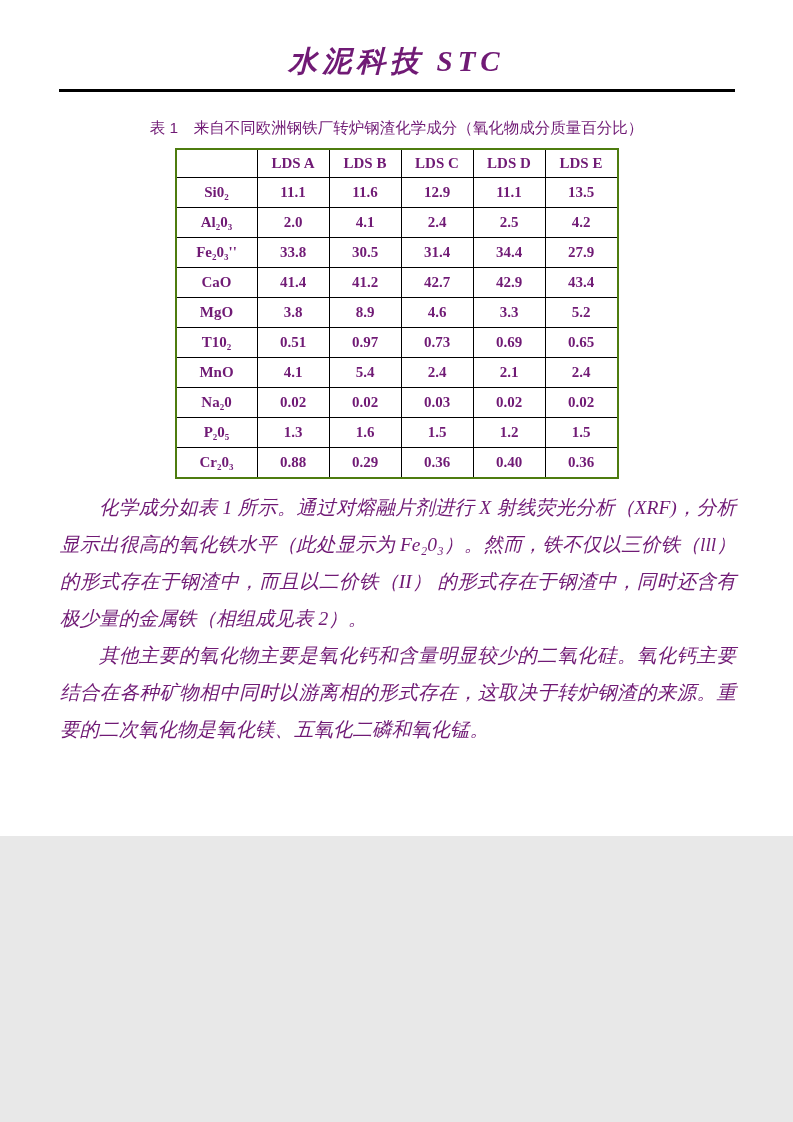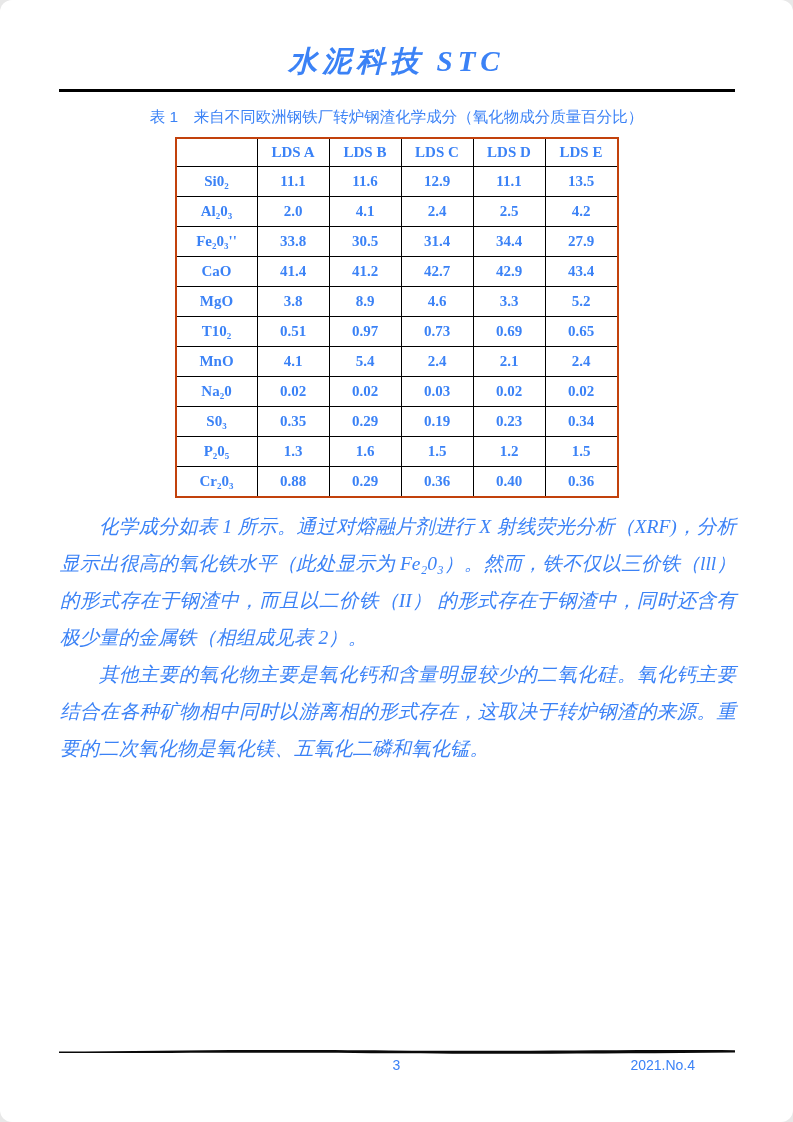--- a/index.html
+++ b/index.html
@@ -1,41 +1,40 @@
 <!DOCTYPE html>
 <html><head>
 <meta charset="utf-8">
 <style>
   html,body{margin:0;padding:0;background:#e8e8e8;}
   .page{
-    width:793px;height:1122px;position:relative;margin:0 auto;
-    background:#ffffff;color:#3b82f6;
+    width:793px;height:836px;position:relative;margin:0 auto;
+    background:#ffffff;color:#701a75;
     font-family:"Liberation Serif","DejaVu Serif",serif;
     overflow:hidden;
-    border-radius:12px;
   }
   
   .journal-title{
     padding-top:42px;text-align:center;
     font-size:29px;font-weight:bold;font-style:italic;
     letter-spacing:5px;
   }
   .header-rule{
     width:676px;height:3px;background:#000;margin:7px auto 0;
   }
   
   .table-caption{
-    margin-top:15px;text-align:center;
+    margin-top:26px;text-align:center;
     font-size:15.5px;
     font-family:"Liberation Sans","DejaVu Sans",sans-serif;
   }
   
   table.comp{
     margin:9px auto 0;border-collapse:collapse;
-    border:2px solid #c2410c;
+    border:2px solid #4d7c0f;
     font-size:15px;font-weight:bold;
     font-family:"Liberation Serif","DejaVu Serif",serif;
   }
   table.comp th, table.comp td{
     border:1px solid #000;text-align:center;vertical-align:middle;
     padding:0;
   }
   table.comp thead th{height:27px;width:71px;}
   table.comp thead th:first-child{width:80px;}
   table.comp tbody th, table.comp tbody td{height:29px;}
@@ -138,28 +137,20 @@
         </tr>
         <tr>
           <th>Na₂0</th>
           <td>0.02</td>
           <td>0.02</td>
           <td>0.03</td>
           <td>0.02</td>
           <td>0.02</td>
         </tr>
         <tr>
-          <th>S0₃</th>
-          <td>0.35</td>
-          <td>0.29</td>
-          <td>0.19</td>
-          <td>0.23</td>
-          <td>0.34</td>
-        </tr>
-        <tr>
           <th>P₂0₅</th>
           <td>1.3</td>
           <td>1.6</td>
           <td>1.5</td>
           <td>1.2</td>
           <td>1.5</td>
         </tr>
         <tr>
           <th>Cr₂0₃</th>
           <td>0.88</td>

